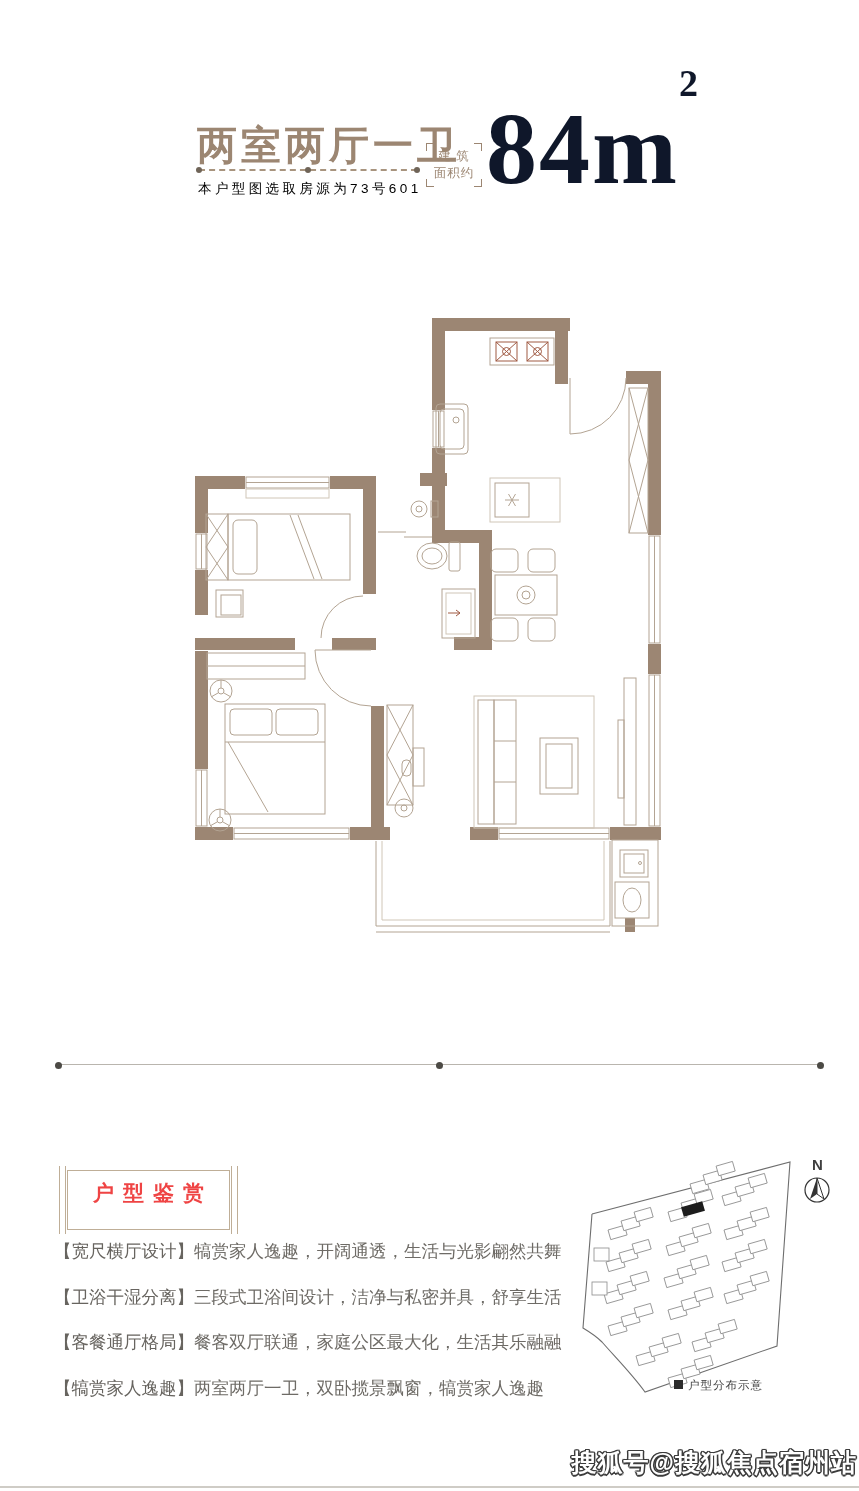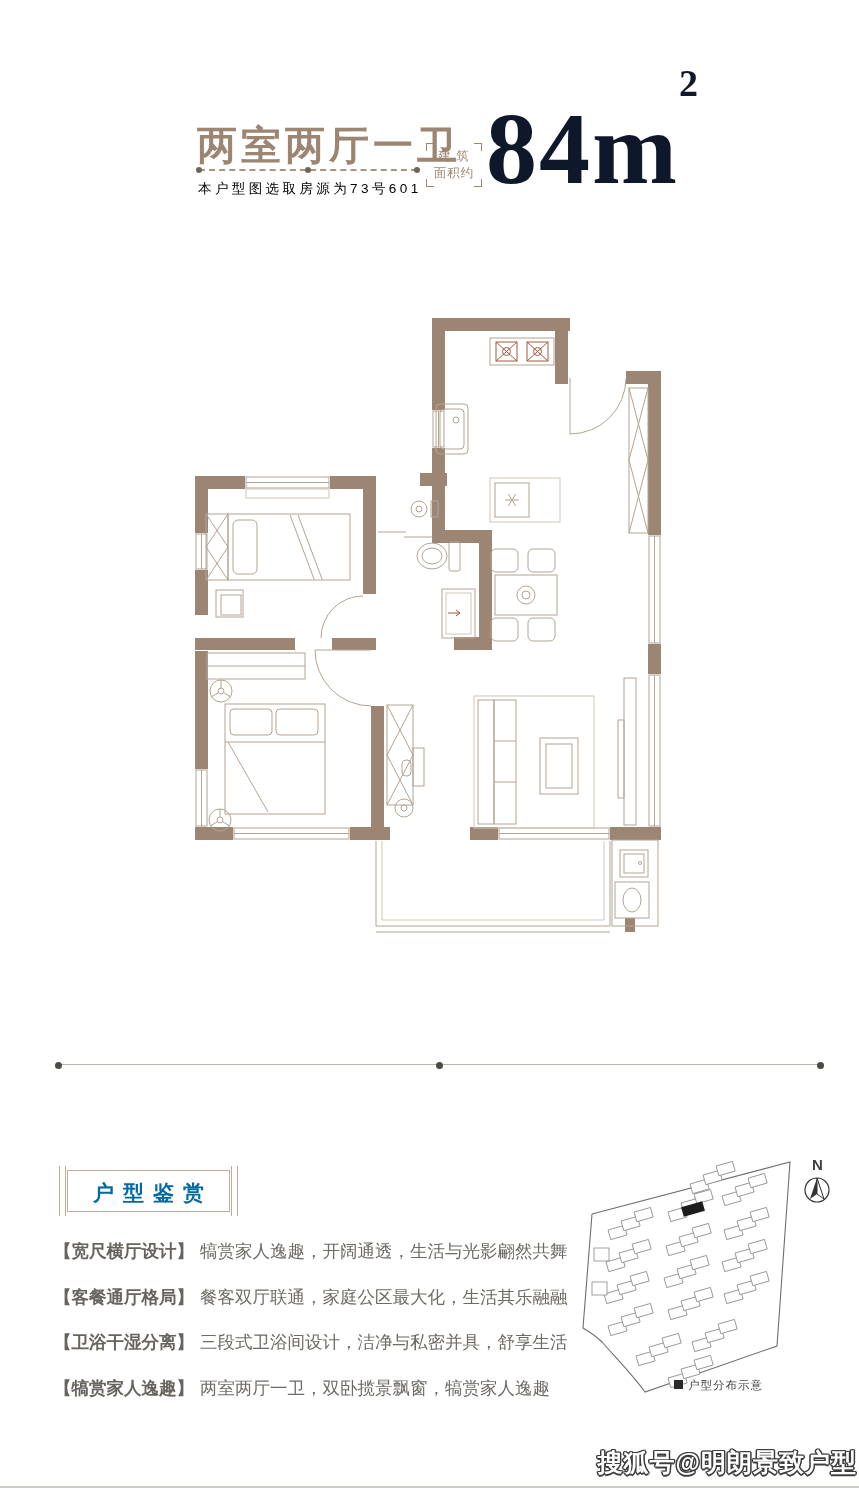--- a/index.html
+++ b/index.html
@@ -47,30 +47,30 @@
   .divider { position:absolute; left:57px; top:1064px; width:765px; height:0;
     border-top:1px solid #b9b5ae; }
   .divider::before, .divider::after, .divider .mid-dot {
     content:""; position:absolute; top:-3.5px; width:7px; height:7px; border-radius:50%;
     background:#4c4a45; }
   .divider::before { left:-2px; }
   .divider::after { right:-2px; }
   .divider .mid-dot { left:50%; margin-left:-3.5px; }
 
   
-  .heading-box { position:absolute; left:67px; top:1170px; padding:8px 16px 4px 25px;
-    border:1.5px solid #bfae97; color:#0369a1; font-size:21px; font-weight:700;
+  .heading-box { position:absolute; left:67px; top:1170px; padding:8px 16px 22px 25px;
+    border:1.5px solid #bfae97; color:#ef4444; font-size:21px; font-weight:700;
     letter-spacing:9px; }
   .heading-box::before { content:""; position:absolute; left:-9px; top:-5px; bottom:-5px; width:5px;
     border-left:1.5px solid #bfae97; border-right:1.5px solid #bfae97; }
   .heading-box::after { content:""; position:absolute; right:-9px; top:-5px; bottom:-5px; width:5px;
     border-left:1.5px solid #bfae97; border-right:1.5px solid #bfae97; }
   .features { position:absolute; left:54px; top:1237px; list-style:none; }
   .features li { font-size:17.5px; line-height:28px; margin-bottom:17.5px; color:#6e6b66; }
-  .features li b { font-weight:700; color:#67645f; margin-right:6px; }
+  .features li b { font-weight:400; color:#67645f; margin-right:0; }
 
   
   .siteplan { position:absolute; left:572px; top:1152px; }
   .bld { fill:#ffffff; stroke:#8b8b8b; stroke-width:0.8; }
   .sp-line { fill:none; stroke:#6e6e6e; stroke-width:1.1; }
   .sp-text { font-family:"Liberation Sans",sans-serif; fill:#3f3f3f; }
 
   
   .watermark { position:absolute; right:2px; top:1446px; font-size:25px; font-weight:700;
     letter-spacing:1px; color:#ffffff;
@@ -312,22 +312,22 @@
 
   <div class="divider">
       <span class="mid-dot"></span>
     </div>
 
   <div class="heading-box">
     <span>户型鉴赏</span>
   </div>
   <ul class="features">
     <li><b>【宽尺横厅设计】</b><span>犒赏家人逸趣，开阔通透，生活与光影翩然共舞</span></li>
+    <li><b>【卫浴干湿分离】</b><span>三段式卫浴间设计，洁净与私密并具，舒享生活</span></li>
     <li><b>【客餐通厅格局】</b><span>餐客双厅联通，家庭公区最大化，生活其乐融融</span></li>
-    <li><b>【卫浴干湿分离】</b><span>三段式卫浴间设计，洁净与私密并具，舒享生活</span></li>
     <li><b>【犒赏家人逸趣】</b><span>两室两厅一卫，双卧揽景飘窗，犒赏家人逸趣</span></li>
   </ul>
 
   <svg class="siteplan" width="262" height="254" viewBox="0 0 262 254" xmlns="http://www.w3.org/2000/svg">
     <defs>
       <g id="b3">
         <rect x="0" y="0" width="17" height="10"></rect>
         <rect x="15" y="-5" width="17" height="10"></rect>
         <rect x="30" y="-10" width="17" height="10"></rect>
       </g>
@@ -359,16 +359,16 @@
       <circle cx="245" cy="38" r="12" fill="none" stroke="#333" stroke-width="1.2"></circle>
       <path d="M245,26 L238,47 L245,42 Z" fill="#333"></path>
       <path d="M245,26 L252,47 L245,42 Z" fill="#fff" stroke="#333" stroke-width="1"></path>
     </g>
     <g>
       <rect x="102" y="228" width="9" height="9" fill="#2b2b2b"></rect>
       <text class="sp-text" x="116" y="237" font-size="11.5" letter-spacing="1">户型分布示意</text>
     </g>
   </svg>
 
-  <div class="watermark">搜狐号@明朗景致户型</div>
+  <div class="watermark">搜狐号@搜狐焦点宿州站</div>
   <div class="bottom-rule"></div>
 
 </div>
 
 </body></html>

